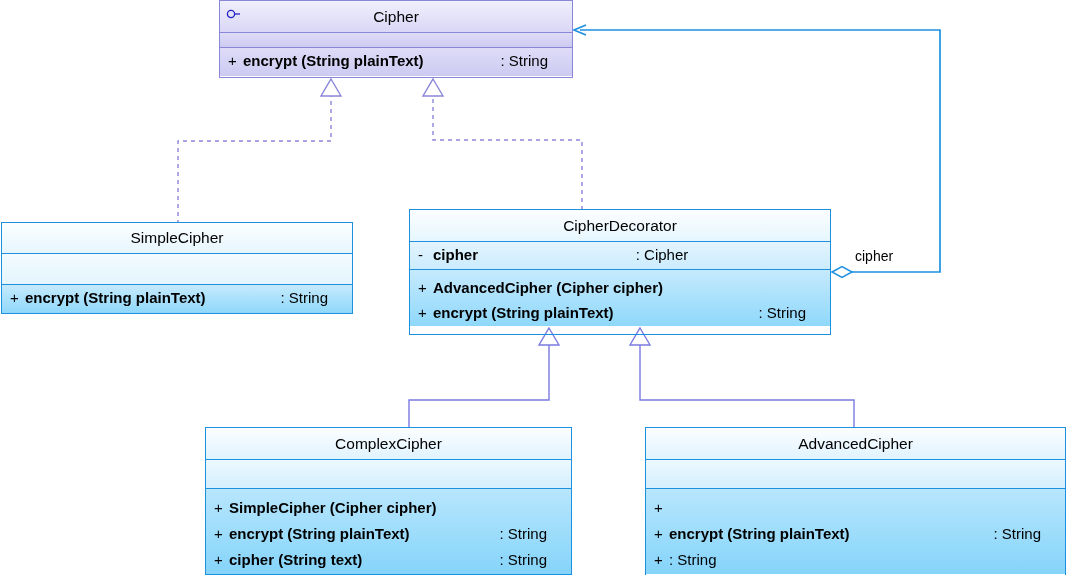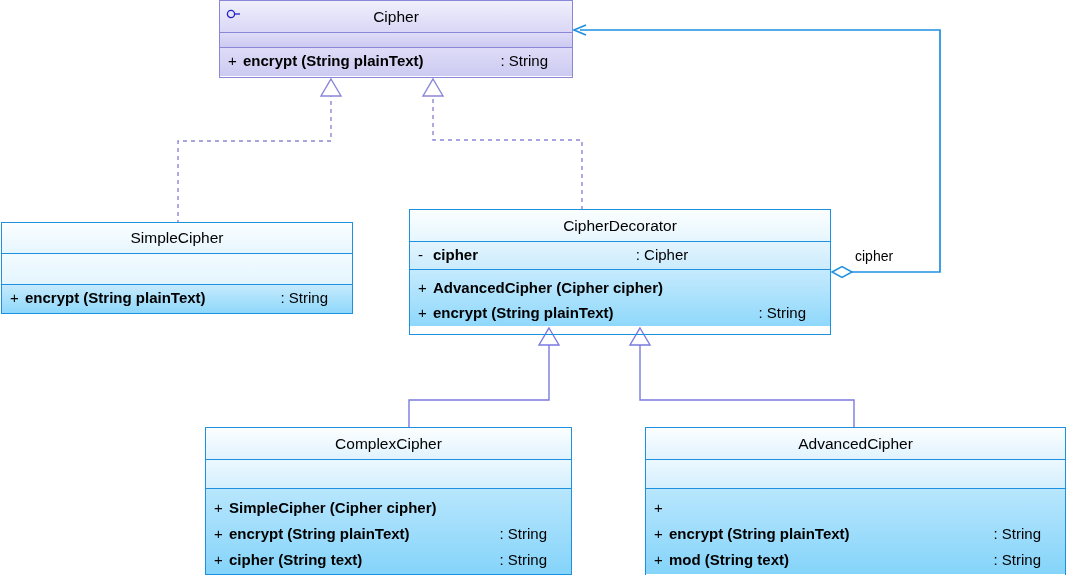--- a/index.html
+++ b/index.html
@@ -248,19 +248,18 @@
         <span class="vis">+</span>
         <span class="rettype"></span>
       </div>
       <div class="member-row" style="height:26px;">
         <span class="vis">+</span>
         <span class="sig">encrypt (String plainText)</span>
         <span class="rettype">: String</span>
       </div>
       <div class="member-row" style="height:26px;">
         <span class="vis">+</span>
-        <span class="sig">mod (String text)</span>
         <span class="rettype">: String</span>
       </div>
     </div>
   </div>
 
 </div>
 
 </body></html>

